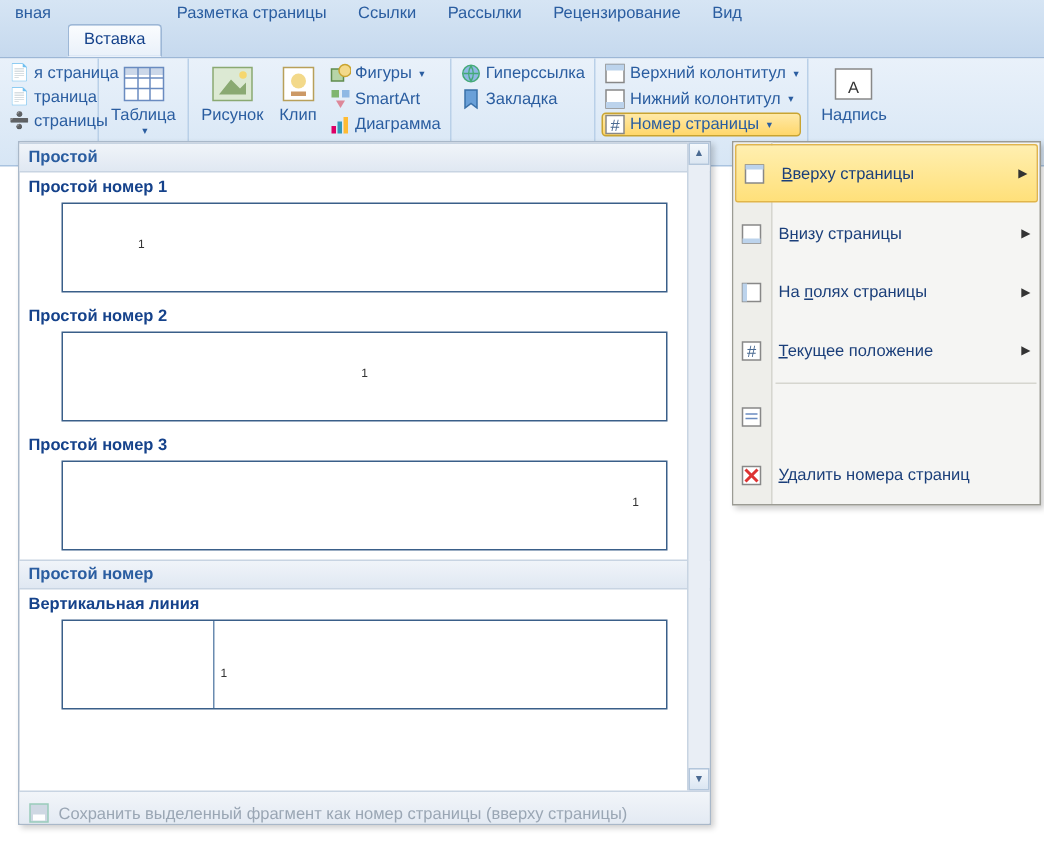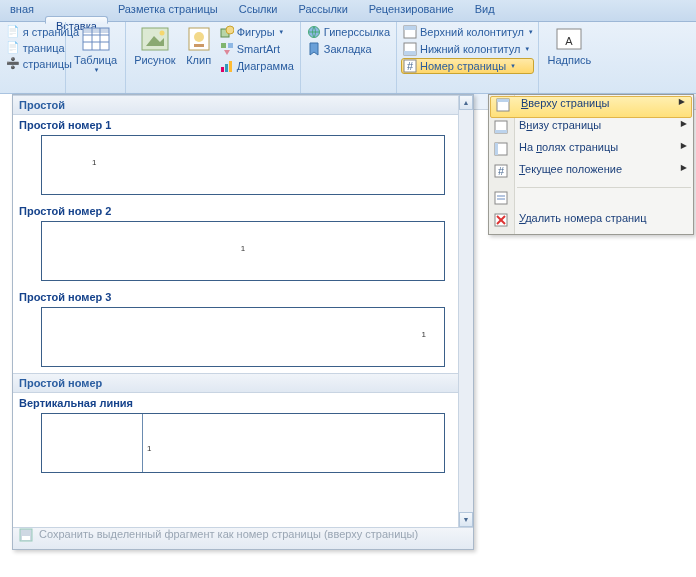--- a/index.html
+++ b/index.html
@@ -1,50 +1,50 @@
 <!DOCTYPE html>
 <html><head>
 <meta charset="utf-8">
 <style>
 *{box-sizing:border-box;margin:0;padding:0;font-family:"Segoe UI",Tahoma,sans-serif;font-size:11px}
 body{background:#fff;width:696px;height:577px;position:relative;overflow:hidden}
-.tabbar{display:flex;height:22px;background:linear-gradient(#d6e5f4,#c6d9ee);border-bottom:1px solid #9db7d6;padding-left:0}
+.tabbar{display:flex;height:39px;background:linear-gradient(#d6e5f4,#c6d9ee);border-bottom:1px solid #9db7d6;padding-left:0}
 .tab{padding:3px 10px;color:#2a5da0;cursor:pointer;border-right:1px solid transparent}
 .tab.active{background:linear-gradient(#fafcfe,#eaf1fa);border:1px solid #9db7d6;border-bottom:1px solid #eaf1fa;border-radius:3px 3px 0 0;margin-top:16px;color:#15428b;font-weight:400}
 .ribbon{display:flex;height:72px;background:linear-gradient(#e9f1fa,#d7e6f5);border-bottom:1px solid #a9c3e0}
 .group{display:flex;flex-direction:column;padding:2px 4px;border-right:1px solid #b9d0e8;position:relative}
 .bigbtn{display:flex;flex-direction:column;align-items:center;padding:2px 4px;color:#2a5da0;cursor:pointer}
 .bigbtn.w{min-width:46px}
 .smallrow{display:flex;align-items:center;gap:3px;color:#2a5da0;padding:1px 2px;cursor:pointer;white-space:nowrap}
 .smallrow.pressed{background:linear-gradient(#ffe9a7,#ffd76b);border:1px solid #c9a431;border-radius:3px;padding:0 1px}
 .dd{font-size:7px;color:#2a5da0;margin-left:2px}
 .icon{display:inline-flex;align-items:center;justify-content:center}
 .group-cols{display:flex;gap:2px;flex:1}
 .col{display:flex;flex-direction:column;gap:1px}
 .menu{position:absolute;left:488px;top:94px;width:206px;background:#f5f5f3;border:1px solid #9b9b94;box-shadow:2px 2px 4px rgba(0,0,0,.2)}
 .mstrip{position:absolute;left:0;top:0;bottom:0;width:26px;background:#eeeeea;border-right:1px solid #d6d6cf}
-.mitem{position:relative;display:flex;align-items:flex-start;height:22px;padding-left:30px;color:#1b3f7a;cursor:pointer}
+.mitem{position:relative;display:flex;align-items:center;height:39px;padding-left:30px;color:#1b3f7a;cursor:pointer}
 .mitem.hl{background:linear-gradient(#ffefb0,#ffe07a);border:1px solid #e1b54a;border-radius:2px;margin:1px}
 .mitem .arr{margin-left:auto;margin-right:6px;font-size:8px;color:#333}
 .mitem u{text-decoration:underline}
 .micon{position:absolute;left:4px;width:16px;height:16px;display:flex;align-items:center;justify-content:center}
 .msep{height:1px;background:#d6d6cf;margin:2px 2px 2px 28px}
 .gallery{position:absolute;left:12px;top:94px;width:462px;height:456px;background:#fff;border:1px solid #a9b8c9;box-shadow:2px 2px 4px rgba(0,0,0,.2);display:flex;flex-direction:column}
 .ghdr{background:linear-gradient(#f0f4f9,#e0e8f2);color:#2a5da0;font-weight:700;padding:3px 6px;border-bottom:1px solid #c8d4e2;border-top:1px solid #c8d4e2}
 .gitem-title{color:#15428b;font-weight:700;padding:4px 6px 2px}
 .gprev{margin:2px 28px 6px;height:60px;background:#fff;border:1px solid #3a5f89;position:relative}
 .gprev .pn{position:absolute;font-size:8px;color:#333;top:22px}
 .p1 .pn{left:50px}
 .p2 .pn{left:50%;transform:translateX(-50%)}
 .p3 .pn{right:18px}
 .gvline .bar{position:absolute;left:100px;top:0;bottom:0;width:1px;background:#6a8bb0}
 .gvline .pn{left:105px;top:30px}
 .gscroll{position:absolute;right:0;top:0;bottom:22px;width:15px;background:#e9eef5;border-left:1px solid #c8d4e2}
 .sbtn{height:15px;background:linear-gradient(#f4f8fc,#dbe6f2);border:1px solid #b3c6db;display:flex;align-items:center;justify-content:center;font-size:7px;color:#4a6a92}
-.gfoot{margin-top:auto;display:flex;align-items:flex-start;height:22px;background:linear-gradient(#f2f5f9,#e3eaf3);border-top:1px solid #c8d4e2;color:#9aa6b4;padding-left:6px;gap:6px}
+.gfoot{margin-top:auto;display:flex;align-items:flex-end;height:22px;background:linear-gradient(#f2f5f9,#e3eaf3);border-top:1px solid #c8d4e2;color:#9aa6b4;padding-left:6px;gap:6px}
 .ruler{position:absolute;left:76px;top:94px;right:0;height:16px;background:#e9f1fa;border-bottom:1px solid #c8d4e2;z-index:-1}
 svg{display:block}
 </style>
 </head>
 <body>
 
 <div class="tabbar">
   <div class="tab">вная</div>
   <div class="tab active">Вставка</div>
   <div class="tab">Разметка страницы</div>

